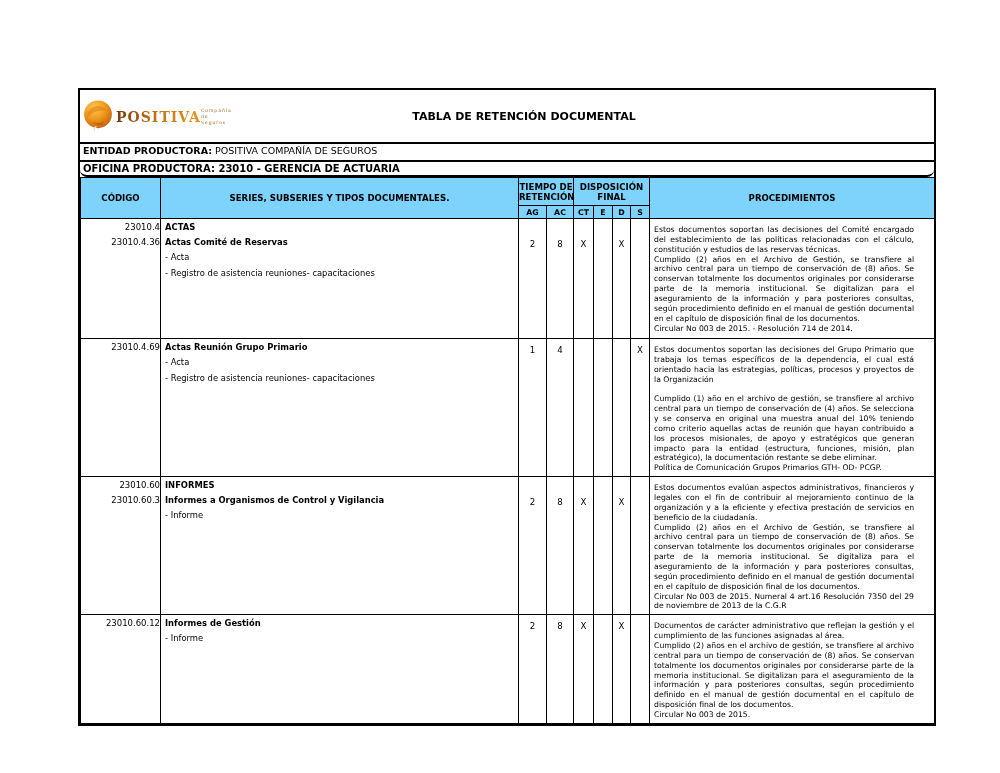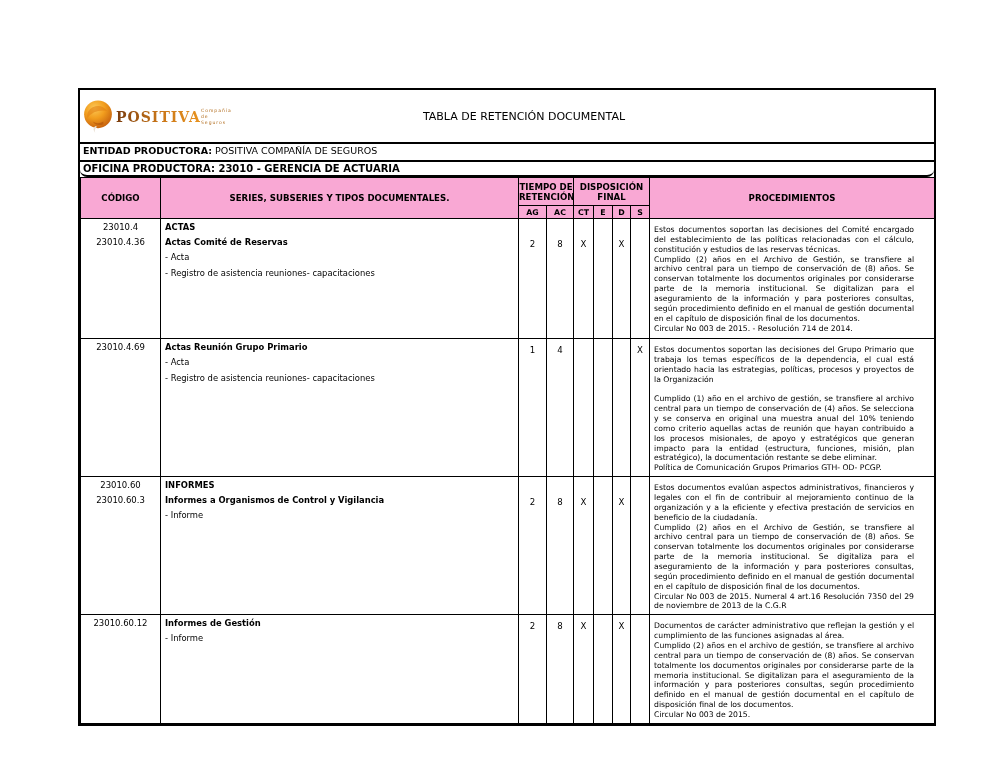--- a/index.html
+++ b/index.html
@@ -9,45 +9,45 @@
   .doc { position: absolute; left: 78px; top: 88px; width: 858px; border: 2px solid #000; background: #fff; }
 
   
   .head-row { display: flex; align-items: stretch; height: 54px; border-bottom: 2px solid #000; }
   .logo-box { width: 112px; display: flex; flex-direction: row; align-items: center; justify-content: flex-start; padding-top: 2px; }
   .logo-sphere { line-height: 0; }
   .logo-word { font-family: "DejaVu Serif", serif; font-size: 14px; font-weight: bold; letter-spacing: 1px; line-height: 1;
                background: linear-gradient(90deg, #7a3c0e, #c87518, #e8931f); -webkit-background-clip: text; background-clip: text; color: transparent; }
   .logo-sub { font-size: 4.5px; color: #b06a1a; letter-spacing: 1px; line-height: 1.4; }
   .doc-title { flex: 1; display: flex; align-items: center; justify-content: center; padding-right: 78px;
-               font-size: 11px; font-weight: normal; color: #000; }
+               font-size: 11px; font-weight: bold; color: #000; }
 
   
   .info-row { height: 18px; border-bottom: 2px solid #000; font-size: 9.5px; padding: 1px 3px; white-space: nowrap; overflow: hidden; }
   .info-row .lbl { font-weight: bold; }
   .info-row.all-bold { height: 15px; font-weight: bold; font-size: 10px; border-radius: 7px; }
 
   
   table { border-collapse: collapse; table-layout: fixed; width: 854px; }
   col.c-codigo { width: 80px; } col.c-series { width: 358px; }
   col.c-ag { width: 28px; } col.c-ac { width: 27px; }
   col.c-ct { width: 20px; } col.c-e { width: 19px; } col.c-d { width: 18px; } col.c-s { width: 19px; }
   col.c-proc { width: 285px; }
   th, td { border: 1px solid #000; vertical-align: top; }
-  thead th { background: #f9a8d4; font-weight: bold; text-align: center; vertical-align: middle; }
+  thead th { background: #7dd3fc; font-weight: bold; text-align: center; vertical-align: middle; }
   tr.h-main th { height: 28px; font-size: 8.6px; }
   tr.h-sub th { height: 13px; font-size: 7.8px; }
   th.h-proc { font-size: 8.6px; }
 
   tbody tr:nth-child(1) { height: 120px; }
   tbody tr:nth-child(2) { height: 123px; }
   tbody tr:nth-child(3) { height: 132px; }
   tbody tr:nth-child(4) { height: 106px; }
 
-  td.codes { text-align: center; font-size: 8.5px; padding-top: 3px; }
+  td.codes { text-align: right; font-size: 8.5px; padding-top: 3px; }
   td.codes div { margin-bottom: 4px; line-height: 1.25; }
   td.series { padding: 3px 4px; font-size: 8.4px; }
   td.series .s-title { font-weight: bold; margin-bottom: 4px; line-height: 1.3; }
   td.series .s-item { margin-bottom: 5px; line-height: 1.3; }
   td.val, td.mark { text-align: center; font-size: 8.6px; }
   td.proc { padding: 6px 20px 3px 4px; font-size: 7.7px; line-height: 1.28; text-align: justify; }
   td.proc div { min-height: 9.8px; }
 </style>
 </head>
 <body>

